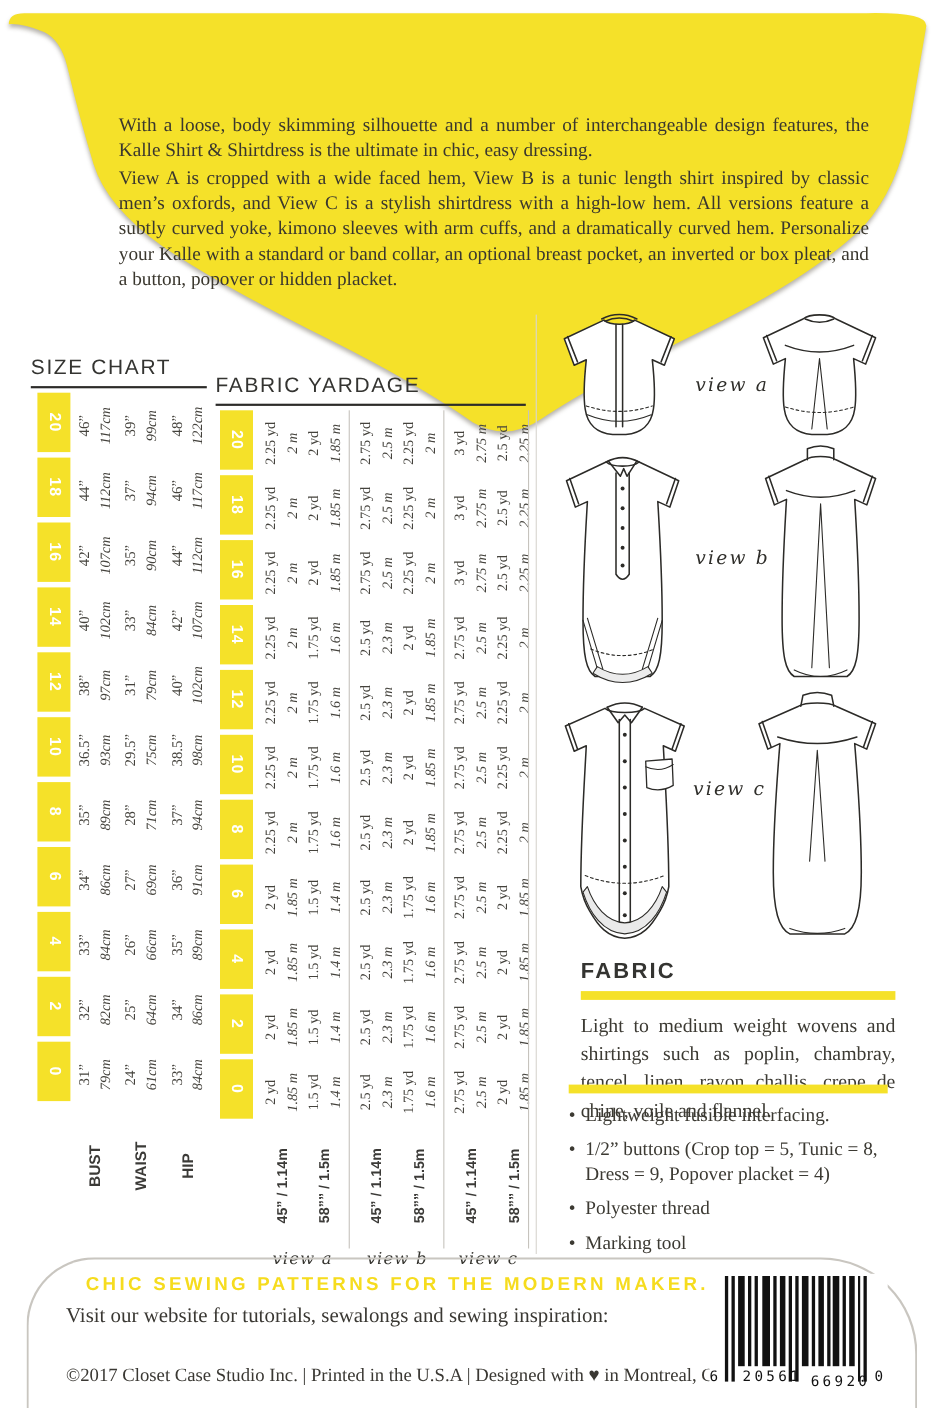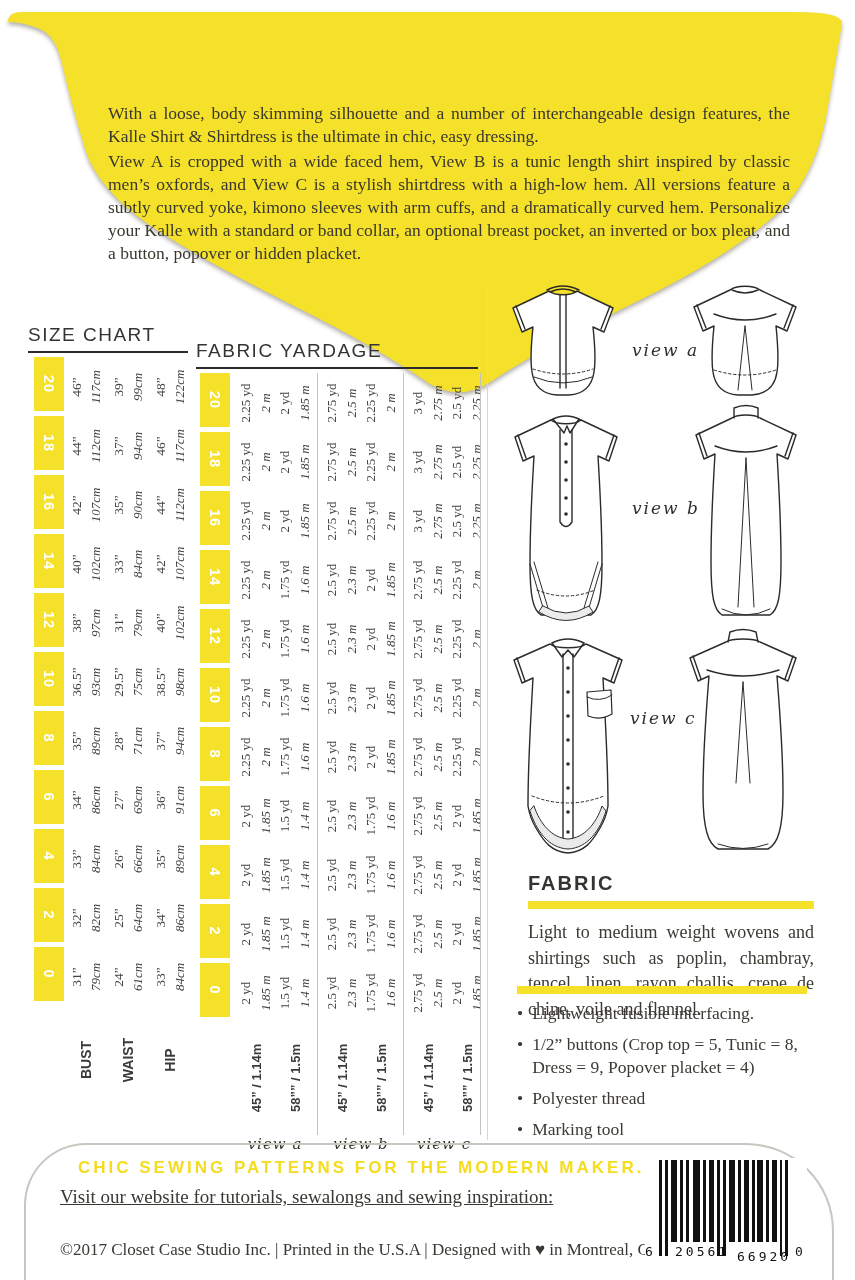--- a/index.html
+++ b/index.html
@@ -58,21 +58,21 @@
   .ybar{height:8px;background:#F5E129;margin-top:6px;}
   .sec-text{margin-top:11px;font-size:18px;line-height:1.42;text-align:justify;color:#3c3a33;}
   .bullet-row{display:flex;gap:9px;margin-top:8px;font-size:17.5px;line-height:1.32;color:#3c3a33;}
   .bullet-dot{flex:0 0 auto;}
 
   
   #footer-outline{position:absolute;left:24px;top:1143px;width:806px;height:140px;
     border:2px solid #c9c6c0;border-bottom:none;border-radius:62px 88px 0 0;}
   #tagline{position:absolute;left:78px;top:1158px;font-family:"Liberation Sans",sans-serif;
     font-weight:bold;font-size:17px;letter-spacing:3px;color:#F6DC1E;}
-  #visit-line{position:absolute;left:60px;top:1186px;font-size:19px;color:#3a3833;text-decoration:underline;}
+  #visit-line{position:absolute;left:60px;top:1186px;font-size:19px;color:#3a3833;}
   #site-url{position:absolute;left:60px;top:1211px;font-size:20px;font-weight:bold;
     letter-spacing:2px;color:#2f2e29;}
   #copyright{position:absolute;left:60px;top:1240px;font-size:17px;color:#3a3833;}
   #barcode{position:absolute;left:645px;top:1158px;width:162px;height:104px;background:#fff;}
   .bc-digit{position:absolute;font-family:"DejaVu Sans Mono",monospace;font-size:13px;color:#111;}
 </style>
 </head>
 <body>
 
 <div id="page">

